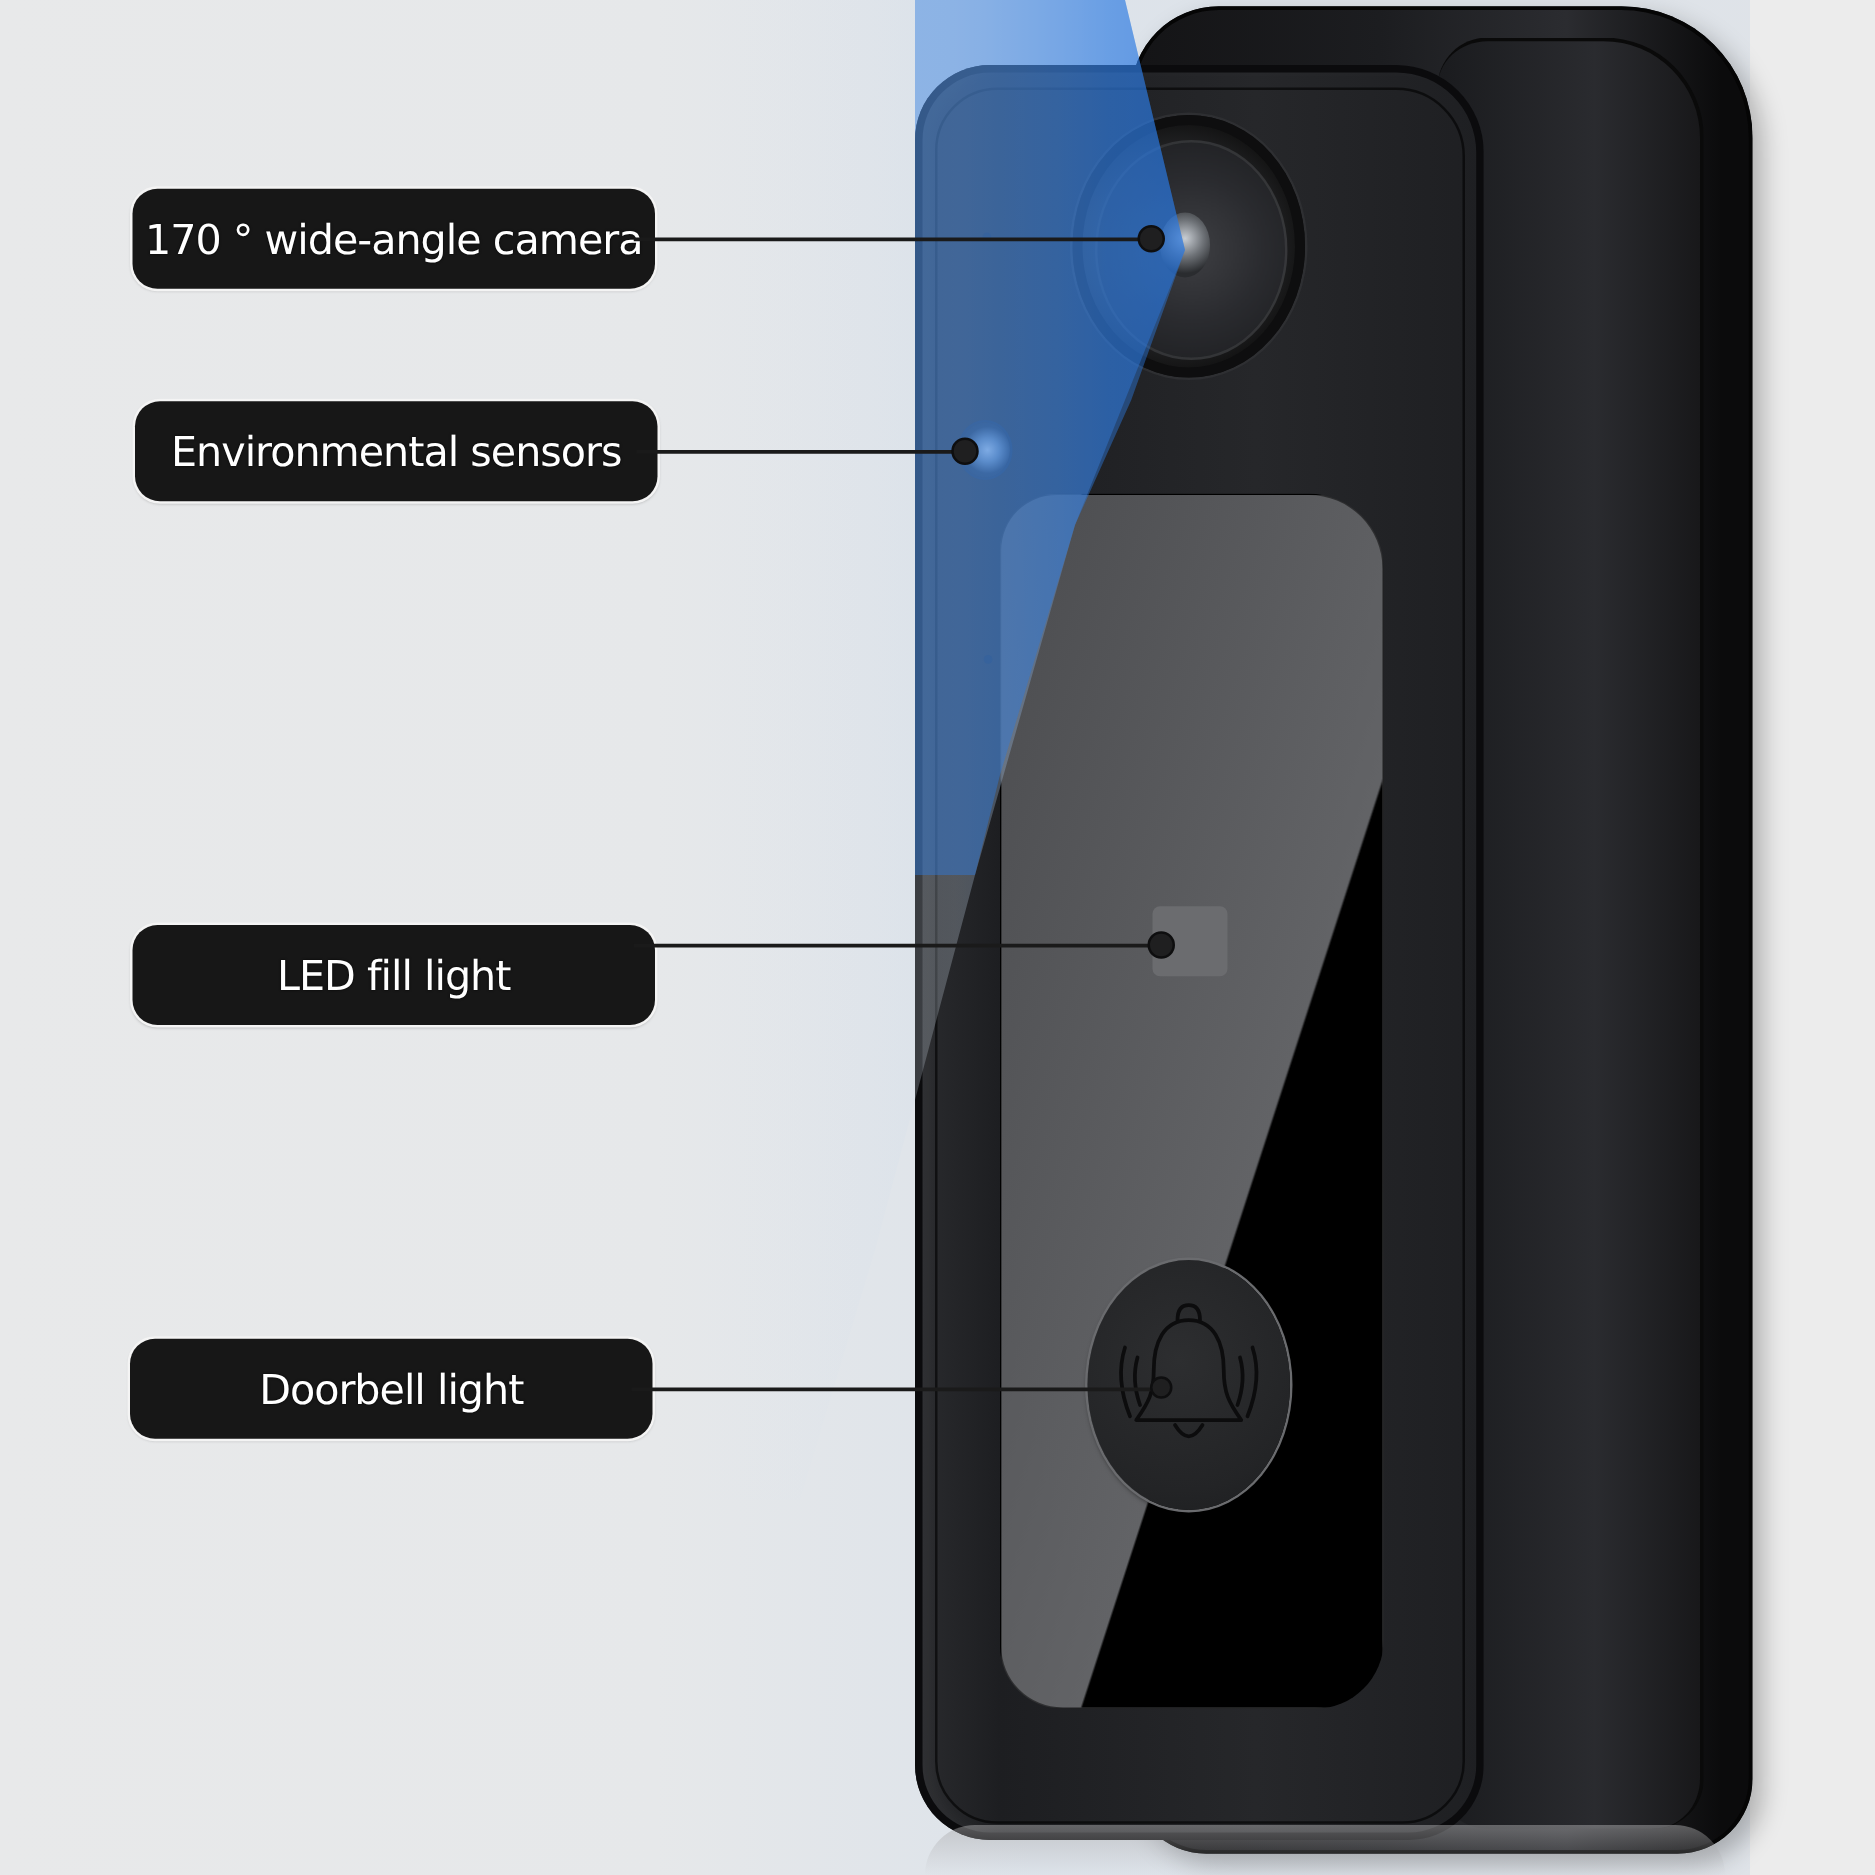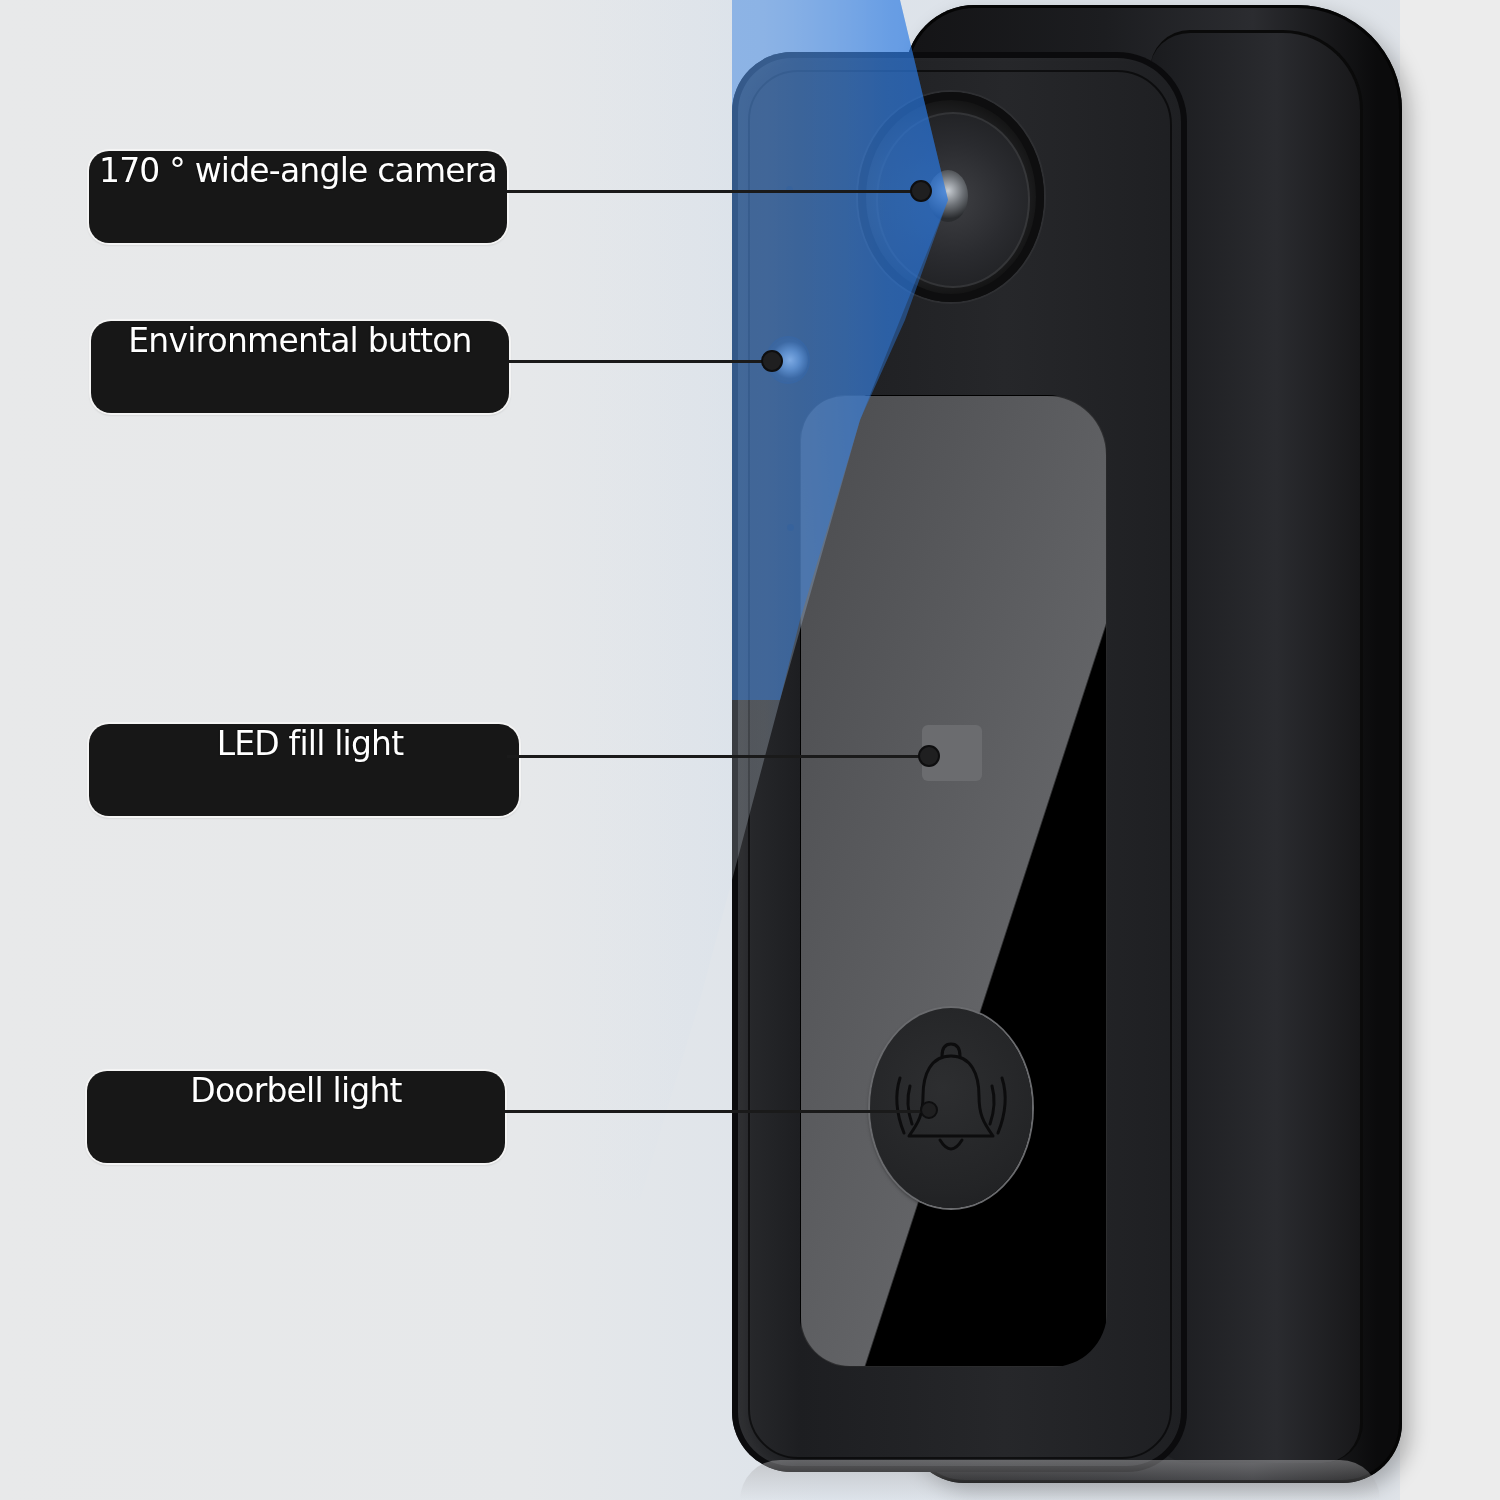--- a/index.html
+++ b/index.html
@@ -91,28 +91,29 @@
       position: absolute; width: 7px; height: 7px; border-radius: 50%; background: #0f1a2a;
     }
     
     .reflection {
       position: absolute; left: 740px; top: 1460px; width: 640px; height: 40px;
       background: linear-gradient(180deg, rgba(170,170,172,0.5), rgba(230,230,230,0));
       border-radius: 40px 40px 0 0;
     }
     
     .callout {
-      position: absolute; height: 92px;
+      position: absolute; height: 80px;
       background: #171717;
       border-radius: 20px;
       box-shadow: 0 0 0 2px #f4f4f4, 0 1px 3px rgba(0,0,0,0.4);
       color: #ffffff;
-      display: flex; align-items: flex-start; justify-content: center;
+      display: flex; align-items: center; justify-content: center;
       font-size: 33px; letter-spacing: -0.8px;
       text-shadow: 0 0 2px rgba(0,0,0,0.9);
+      margin-left: 17px;
     }
     .leader {
       position: absolute; height: 3px; background: #1a1a1a;
     }
     .leader-dot {
       position: absolute; width: 18px; height: 18px; border-radius: 50%;
       background: #1f1f20; border: 2px solid #0e0e0f;
     }
   </style>
 </head>
@@ -165,26 +166,26 @@
   <polygon points="732,0 900,0 948,200 905,320 860,420 800,620 780,700 732,700" fill="#2d7be0" opacity="0.45"></polygon>
 </svg>
 
 <div class="callout" style="left:89px; top:151px; width:418px;">
   <span>170 ° wide-angle camera</span>
 </div>
 <div class="leader" style="left:507px; top:190px; width:415px;"></div>
 <div class="leader-dot" style="left:910px; top:180px;"></div>
 
 <div class="callout" style="left:91px; top:321px; width:418px;">
-  <span>Environmental button</span>
+  <span>Environmental sensors</span>
 </div>
 <div class="leader" style="left:509px; top:360px; width:262px;"></div>
 <div class="leader-dot" style="left:761px; top:350px;"></div>
 
-<div class="callout" style="left:89px; top:724px; width:418px;padding-left:12px;">
+<div class="callout" style="left:89px; top:740px; width:418px;">
   <span>LED fill light</span>
 </div>
 <div class="leader" style="left:507px; top:755px; width:420px;"></div>
 <div class="leader-dot" style="left:918px; top:745px;"></div>
 
 <div class="callout" style="left:87px; top:1071px; width:418px;">
   <span>Doorbell light</span>
 </div>
 <div class="leader" style="left:505px; top:1110px; width:425px;"></div>
 <div class="leader-dot" style="left:920px; top:1101px; width:14px; height:14px;"></div>

